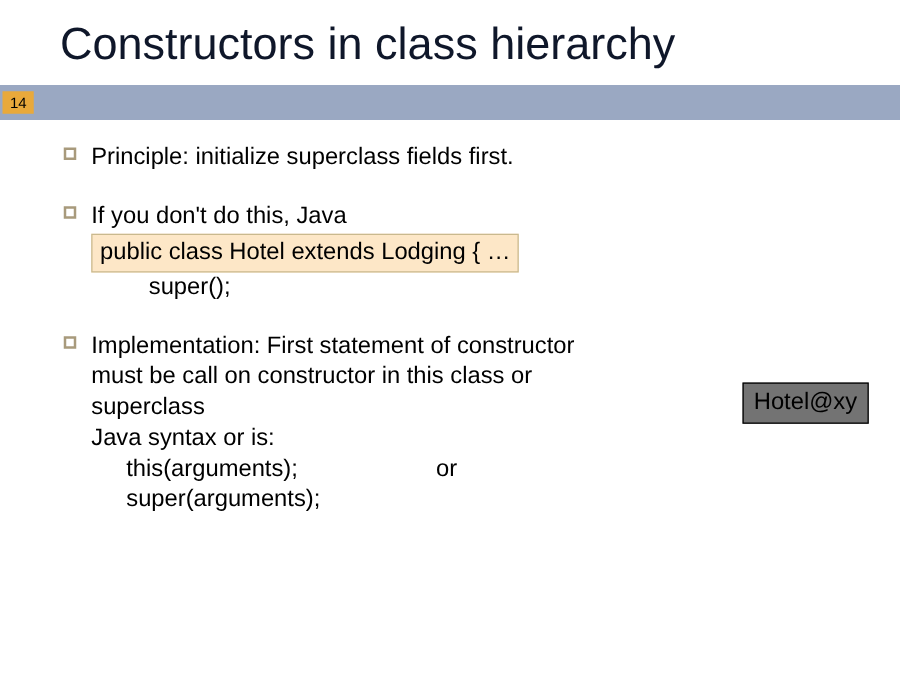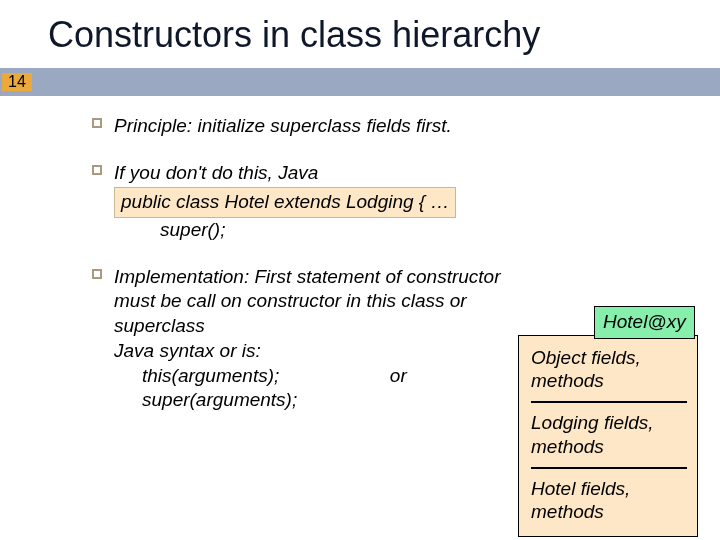--- a/index.html
+++ b/index.html
@@ -20,33 +20,32 @@
   }
   .band {
     height: 28px;
     background: #9aa8c2;
     display: flex;
     align-items: center;
   }
   .pagenum {
     background: #e9a93b;
     color: #000;
-    font-size: 16px;
+    font-size: 12px;
     padding: 2px 6px;
     height: 18px;
     margin-left: 2px;
     display: flex;
     align-items: center;
   }
   .content {
     position: relative;
-    padding: 18px 30px 0 92px;
+    padding: 18px 30px 0 51px;
     font-size: 19px;
     line-height: 1.3;
-    font-style: italic;
   }
   .bullet-item {
     position: relative;
     margin-bottom: 22px;
     padding-left: 22px;
     max-width: 430px;
   }
   .bullet-item .marker {
     position: absolute;
     left: 0;
@@ -59,21 +58,21 @@
   .indent {
     padding-left: 28px;
   }
   .diagram {
     position: absolute;
     right: 22px;
     top: 210px;
     width: 180px;
   }
   .obj-label {
-    background: #86efac;
+    background: #737373;
     border: 1.5px solid #000;
     font-size: 19px;
     padding: 3px 8px;
     display: inline-block;
     position: relative;
     left: 76px;
     z-index: 2;
   }
   .obj-box {
     background: #fde7c7;
@@ -127,22 +126,15 @@
     <div class="indent">
       <span>this(arguments);</span>
       <span style="display:inline-block; width:100px;"></span>
       <span>or</span>
     </div>
     <div class="indent">super(arguments);</div>
   </div>
 
   <div class="diagram">
     <div class="obj-label">Hotel@xy</div>
-    <div class="obj-box">
-      <div>Object fields, methods</div>
-      <hr class="sep">
-      <div>Lodging fields, methods</div>
-      <hr class="sep">
-      <div>Hotel fields, methods</div>
-    </div>
   </div>
 
 </div>
 
 </body></html>

